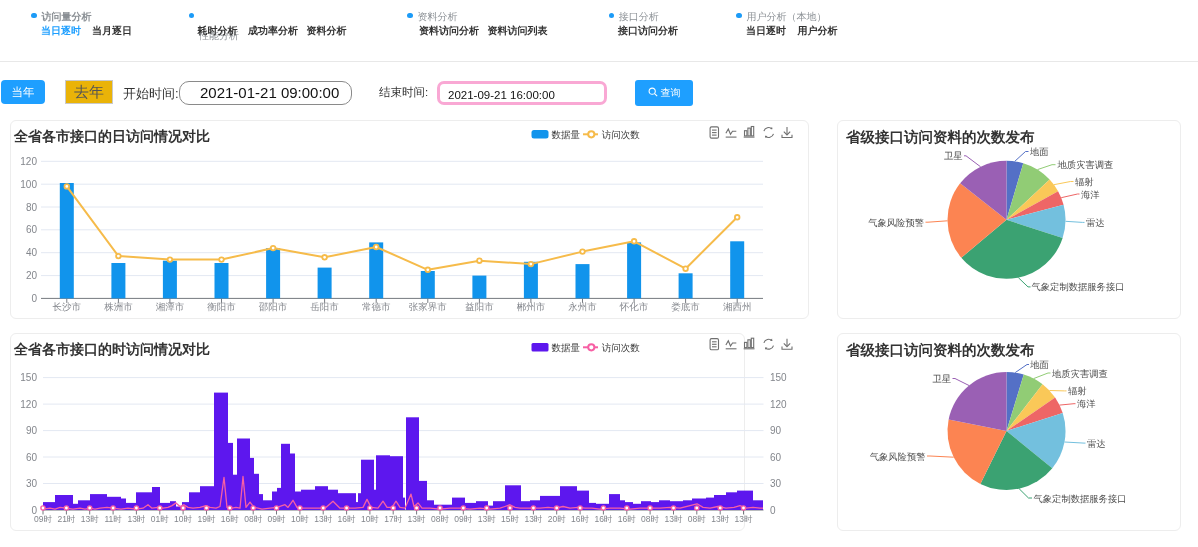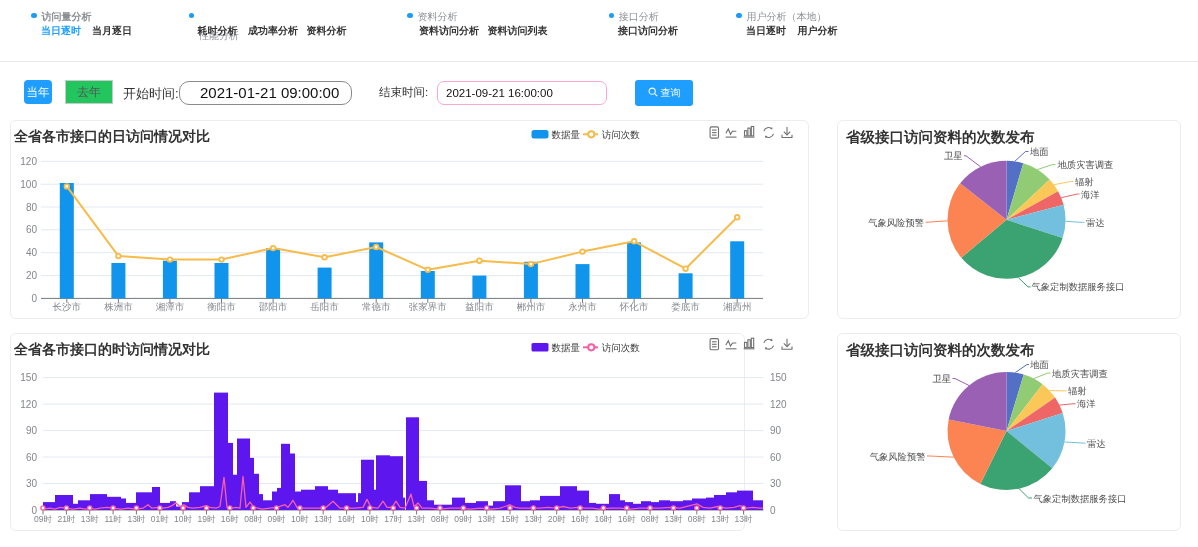--- a/index.html
+++ b/index.html
@@ -14,26 +14,26 @@
 <div class="nlink" style="left:419px;top:24px;">资料访问分析</div>
 <div class="nlink" style="left:487.5px;top:24px;">资料访问列表</div>
 <div class="dot" style="left:608.55px;top:12.8px;"></div>
 <div class="ntitle" style="left:618.8px;top:10px;">接口分析</div>
 <div class="nlink" style="left:618px;top:24px;">接口访问分析</div>
 <div class="dot" style="left:736.25px;top:12.8px;"></div>
 <div class="ntitle" style="left:746.5px;top:10px;">用户分析（本地）</div>
 <div class="nlink" style="left:746px;top:24px;">当日逐时</div>
 <div class="nlink" style="left:797.5px;top:24px;">用户分析</div>
 <div class="abs" style="left:0;top:61px;width:1198px;height:1px;background:#e8e8e8;"></div>
-<div class="abs" style="left:24px;top:80px;width:28px;height:24px;background:#1e9fff;border-radius:4px;color:#fff;font-size:11.5px;line-height:24px;text-align:center;">当年</div>
-<div class="abs" style="left:65px;top:80px;width:48px;height:24px;background:#22c55e;border:1px solid #c9c9c9;border-radius:0;color:#555;font-size:12px;line-height:22px;text-align:center;">去年</div>
+<div class="abs" style="left:1px;top:80px;width:44px;height:24px;background:#1e9fff;border-radius:4px;color:#fff;font-size:11.5px;line-height:24px;text-align:center;">当年</div>
+<div class="abs" style="left:65px;top:80px;width:48px;height:24px;background:#eab308;border:1px solid #c9c9c9;border-radius:0;color:#555;font-size:15px;line-height:22px;text-align:center;">去年</div>
 <div class="abs" style="left:123px;top:85px;font-size:13px;color:#333;">开始时间:</div>
 <div class="abs" style="left:179px;top:81px;width:173px;height:24px;border:1px solid #8a8a8a;border-radius:10px;font-size:15px;color:#111;line-height:22px;padding-left:20px;">2021-01-21 09:00:00</div>
 <div class="abs" style="left:379px;top:85px;font-size:11.5px;color:#333;">结束时间:</div>
-<div class="abs" style="left:437px;top:81px;width:170px;height:24px;border:1px solid #f9a8d4;border-radius:7px;font-size:11.5px;color:#111;line-height:22px;padding-left:8px;">2021-09-21 16:00:00</div>
+<div class="abs" style="left:437px;top:81px;width:170px;height:24px;border:3px solid #f9a8d4;border-radius:7px;font-size:11.5px;color:#111;line-height:22px;padding-left:8px;">2021-09-21 16:00:00</div>
 <div class="abs" style="left:635px;top:80px;width:58px;height:26px;background:#1e9fff;border-radius:3px;color:#fff;font-size:10px;line-height:26px;text-align:center;"><svg width="10" height="10" viewBox="0 0 10 10" style="vertical-align:-1px;margin-right:3px;">
       <circle cx="4.2" cy="4.2" r="3.1" fill="none" stroke="#fff" stroke-width="1.1"></circle>
       <line x1="6.6" y1="6.6" x2="9.2" y2="9.2" stroke="#fff" stroke-width="1.1"></line>
     </svg>查询</div>
 <div class="panel" style="left:10px;top:120px;width:799px;height:199px;"><svg width="797" height="197" viewBox="0 0 797 197" font-family="Liberation Sans, sans-serif">
       <text x="3" y="20" font-size="14" font-weight="bold" fill="#333">全省各市接口的日访问情况对比</text>
       <rect x="520.5" y="9.0" width="17" height="8.6" rx="2.5" fill="#1194ec"></rect>
       <text x="540.5" y="16.8" font-size="9.5" fill="#333">数据量</text>
       <line x1="572" y1="13.3" x2="587" y2="13.3" stroke="#f6bb4a" stroke-width="2"></line>
       <circle cx="580.3" cy="13.3" r="3.1" fill="#fff" stroke="#f6bb4a" stroke-width="2"></circle>

